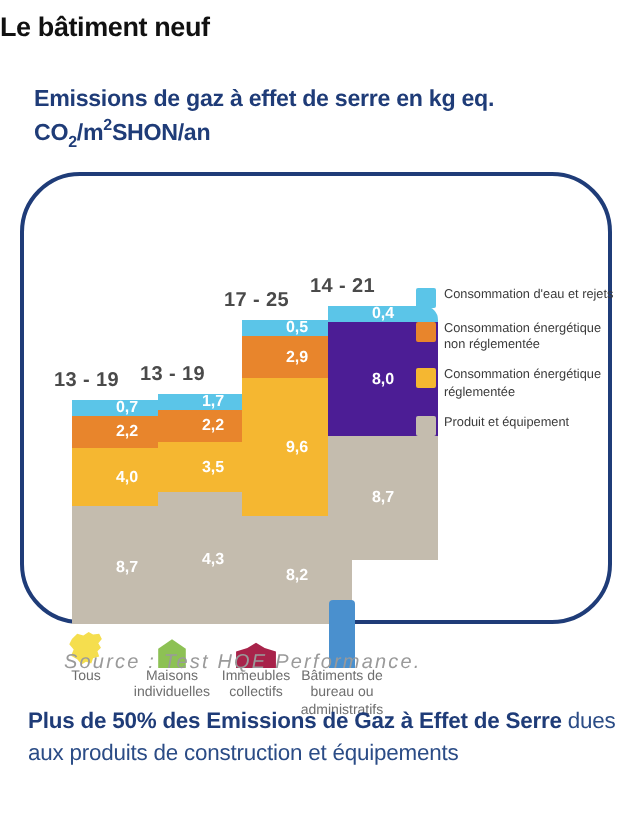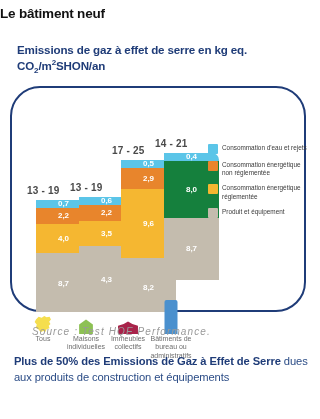--- a/index.html
+++ b/index.html
@@ -197,40 +197,40 @@
       <div class="bar" style="height: 112px;">
         <div class="seg" style="height: 8px; background: rgb(91, 197, 232);">0,7</div>
         <div class="seg" style="height: 16px; background: rgb(232, 133, 44);">2,2</div>
         <div class="seg" style="height: 29px; background: rgb(245, 183, 49);">4,0</div>
         <div class="seg" style="height: 62px; background: rgb(196, 188, 174);">8,7</div>
       </div>
     </div>
     <div class="bar-group" style="left: 70px;">
       <div class="bar-cap" style="bottom: 119px;">13 - 19</div>
       <div class="bar" style="height: 115px;">
-        <div class="seg" style="height: 8px; background: rgb(91, 197, 232);">0,6</div>
+        <div class="seg" style="height: 8px; background: rgb(91, 197, 232);">1,7</div>
         <div class="seg" style="height: 16px; background: rgb(232, 133, 44);">2,2</div>
         <div class="seg" style="height: 25px; background: rgb(245, 183, 49);">3,5</div>
         <div class="seg" style="height: 68px; background: rgb(196, 188, 174);">4,3</div>
       </div>
     </div>
     <div class="bar-group" style="left: 112px;">
       <div class="bar-cap" style="bottom: 156px;">17 - 25</div>
       <div class="bar" style="height: 152px;">
         <div class="seg" style="height: 8px; background: rgb(91, 197, 232);">0,5</div>
         <div class="seg" style="height: 21px; background: rgb(232, 133, 44);">2,9</div>
         <div class="seg" style="height: 69px; background: rgb(245, 183, 49);">9,6</div>
         <div class="seg" style="height: 59px; background: rgb(196, 188, 174);">8,2</div>
       </div>
     </div>
     <div class="bar-group" style="left: 155px;">
       <div class="bar-cap" style="bottom: 163px;">14 - 21</div>
       <div class="bar" style="height: 159px;">
         <div class="seg" style="height: 8px; background: rgb(91, 197, 232);">0,4</div>
-        <div class="seg" style="height: 57px; background: #15803d;">8,0</div>
+        <div class="seg" style="height: 57px; background: #4c1d95;">8,0</div>
         <div class="seg" style="height: 62px; background: rgb(196, 188, 174);">8,7</div>
       </div>
     </div>
   </div>
 
 <div class="legend" id="legend">
     <div class="legend-row">
       <div class="swatch" style="background: rgb(91, 197, 232);"></div>
       <div class="legend-text">Consommation d'eau et rejets</div>
     </div>

